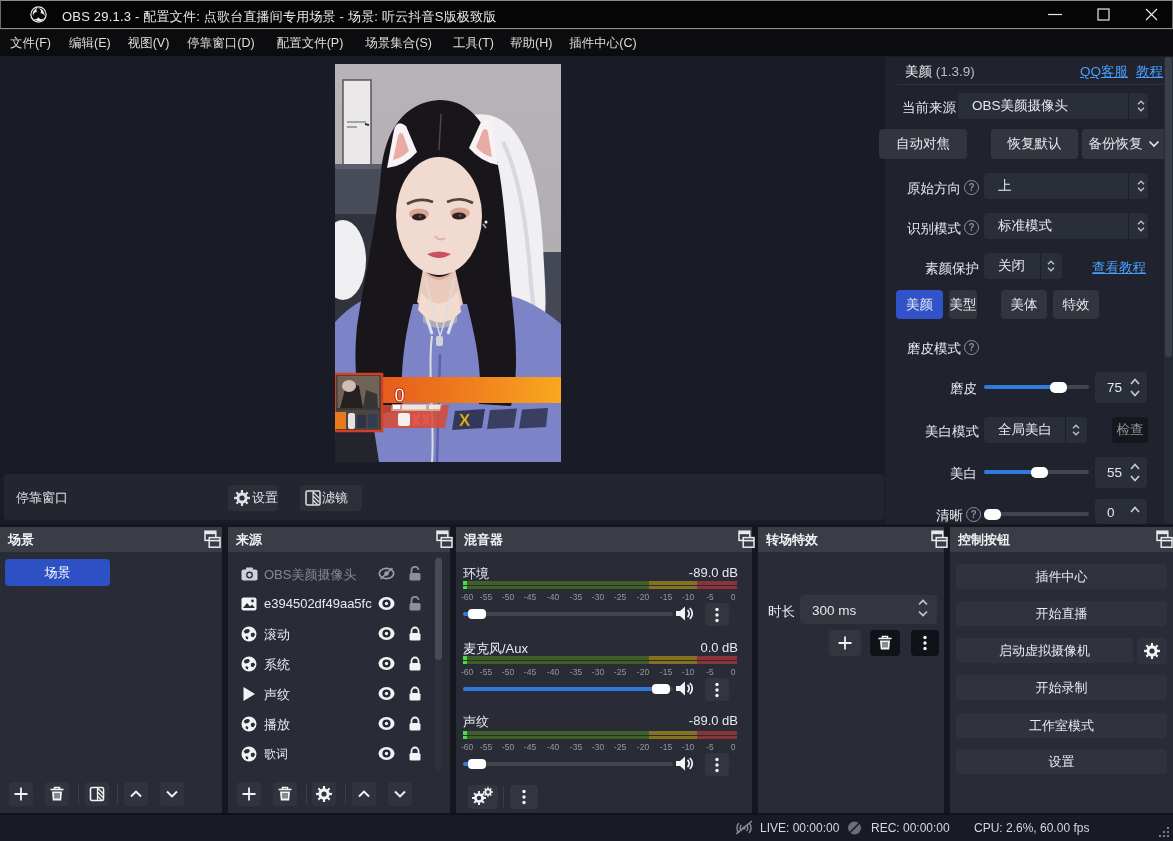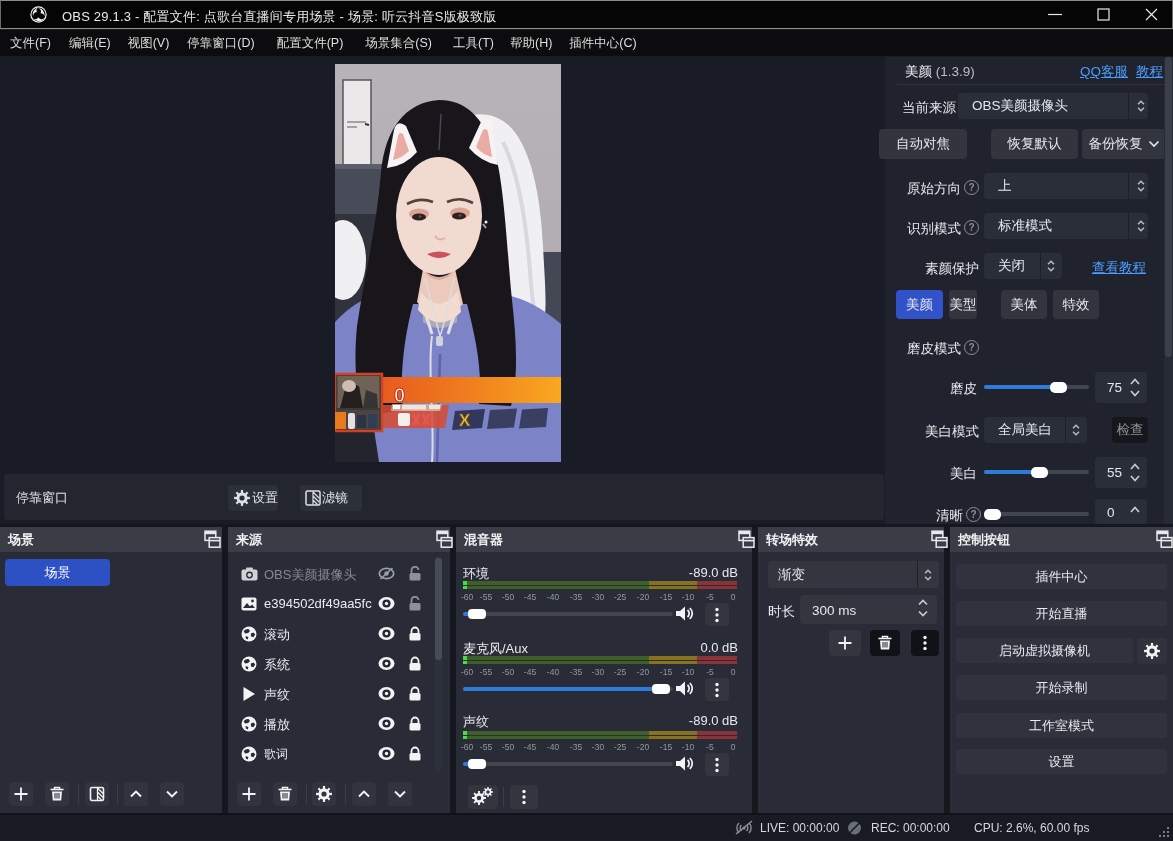--- a/index.html
+++ b/index.html
@@ -602,29 +602,20 @@
       </svg>
       <svg class="abs" style="left:65px;top:262px" width="6" height="16" viewBox="0 0 6 16">
         <circle cx="3" cy="2.5" r="1.7" fill="#f2f3f5"></circle>
         <circle cx="3" cy="8" r="1.7" fill="#f2f3f5"></circle>
         <circle cx="3" cy="13.5" r="1.7" fill="#f2f3f5"></circle>
       </svg>
       <div style="position:absolute;left:47px;top:260px;width:1px;height:20px;background:#3a3e48"></div>
     </div>
 <div class="dock" id="dock-trans" style="left:758px;width:186px">
   <div class="dockhead">转场特效</div>
-      <div class="combo" style="left:10px;top:34px;width:171px;height:27px;background:#33363f">
-        <span class="txt" style="left:10px">渐变</span>
-        <span class="arr">
-          <svg width="10" height="16" viewBox="0 0 10 16">
-            <path class="cs" d="M2 6.2 L5 3.2 L8 6.2"></path>
-            <path class="cs" d="M2 9.8 L5 12.8 L8 9.8"></path>
-          </svg>
-        </span>
-      </div>
       <div class="rlabel" style="left:10px;top:76px">时长</div>
       <div class="combo" style="left:42px;top:68px;width:137px;height:29px;background:#33363f">
         <span class="txt" style="left:12px">300 ms</span>
         <svg style="position:absolute;right:8px;top:2px" width="12" height="22" viewBox="0 0 12 22">
           <path class="cs2" d="M2 7.5 L6 3.5 L10 7.5"></path>
           <path class="cs2" d="M2 14.5 L6 18.5 L10 14.5"></path>
         </svg>
       </div>
       <div class="dbtn" style="left:71px;top:103px;width:32px;height:26px;background:#33363f"></div>
       <div class="dbtn ddark" style="left:112px;top:103px;width:30px;height:26px"></div>

